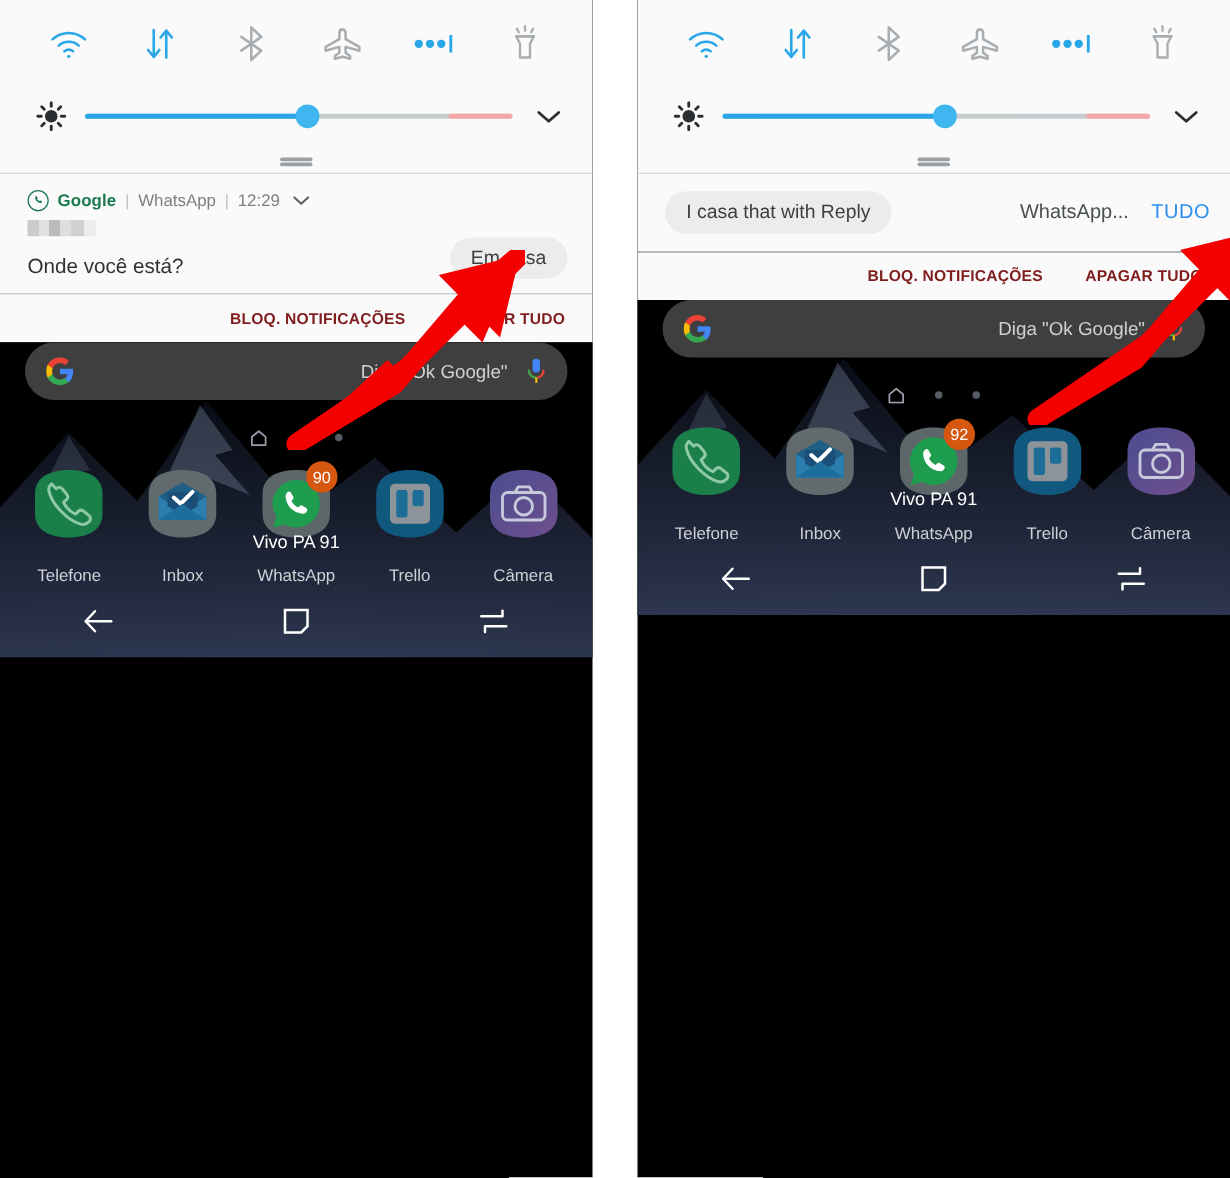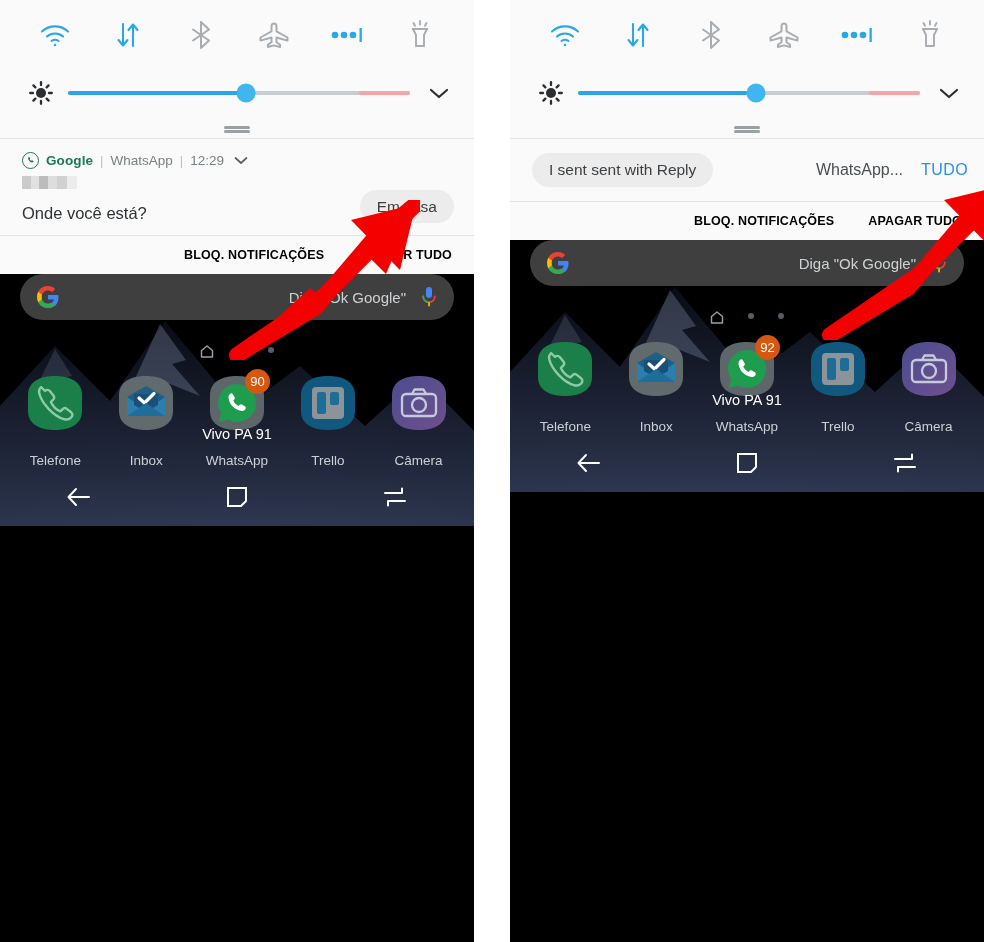--- a/index.html
+++ b/index.html
@@ -155,21 +155,21 @@
   .actions {
     background: #fafafa;
     display: flex;
     align-items: center;
     justify-content: flex-end;
     gap: 34px;
     height: 38px;
     padding-right: 22px;
     font-size: 12.5px;
     font-weight: bold;
-    color: #000000;
+    color: #7f1d1d;
     letter-spacing: .15px;
   }
 
   
   .home {
     position: relative;
     flex: 1;
     background:
       radial-gradient(ellipse 120% 60% at 50% 118%, #2b3550 0%, #121826 38%, #04060c 70%, #000 100%),
       #000;
@@ -613,21 +613,21 @@
         </div>
       </div>
 
       <div class="qs-handle">
         <div class="bar"></div>
       </div>
       <div class="hr"></div>
     </div>
 
     <div class="notif-sent">
-      <div class="pill">I sent sent with Reply</div>
+      <div class="pill">I casa that with Reply</div>
       <div class="sent-right">
         <span class="sending-txt">WhatsApp...</span>
         <span class="undo-btn">TUDO</span>
       </div>
     </div>
     <div class="hr"></div>
 
     <div class="actions">
       <span>BLOQ. NOTIFICAÇÕES</span>
       <span>APAGAR TUDO</span>

